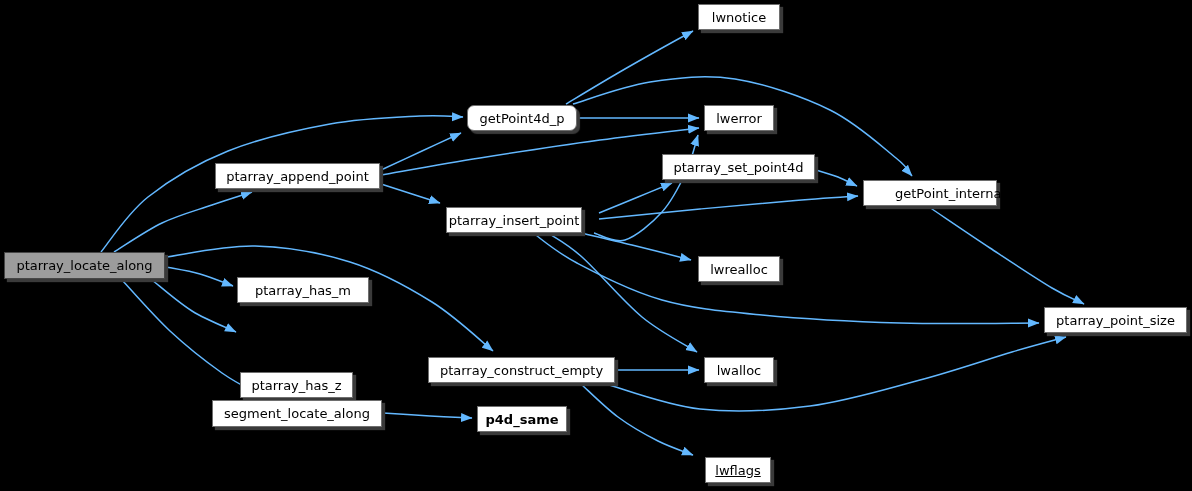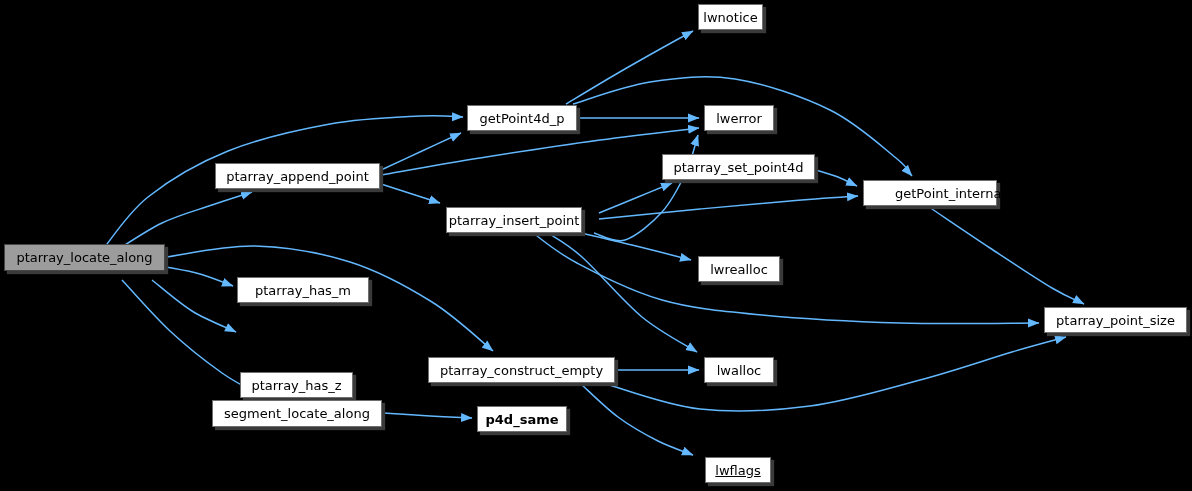--- a/index.html
+++ b/index.html
@@ -55,30 +55,30 @@
       <path d="M 548,233 C 553.7,237.0 566.3,243.0 582,257 C 597.7,271.0 622.8,301.2 642,317 C 661.2,332.8 687.8,346.2 697,352" fill="none" stroke="#63b8ff" stroke-width="1.5" marker-end="url(#arrow)"></path>
       <path d="M 533,233 C 540.3,238.0 555.5,251.8 577,263 C 598.5,274.2 631.2,291.3 662,300 C 692.8,308.7 722.3,311.2 762,315 C 801.7,318.8 853.8,321.7 900,323 C 946.2,324.3 1015.8,323.0 1039,323" fill="none" stroke="#63b8ff" stroke-width="1.5" marker-end="url(#arrow)"></path>
       <path d="M 816,170 C 819.7,171.2 831.2,174.3 838,177 C 844.8,179.7 853.8,184.5 857,186" fill="none" stroke="#63b8ff" stroke-width="1.5" marker-end="url(#arrow)"></path>
       <path d="M 929,207 C 939.2,213.8 969.5,234.5 990,248 C 1010.5,261.5 1036.3,278.7 1052,288 C 1067.7,297.3 1078.7,301.3 1084,304" fill="none" stroke="#63b8ff" stroke-width="1.5" marker-end="url(#arrow)"></path>
       <path d="M 616,370 C 623.3,370.0 646.2,370.0 660,370 C 673.8,370.0 692.5,370.0 699,370" fill="none" stroke="#63b8ff" stroke-width="1.5" marker-end="url(#arrow)"></path>
       <path d="M 581,384 C 587.2,389.5 605.2,407.5 618,417 C 630.8,426.5 645.5,434.7 658,441 C 670.5,447.3 687.2,452.7 693,455" fill="none" stroke="#63b8ff" stroke-width="1.5" marker-end="url(#arrow)"></path>
       <path d="M 606,384 C 621.7,388.2 666.0,405.3 700,409 C 734.0,412.7 773.3,410.8 810,406 C 846.7,401.2 886.3,389.0 920,380 C 953.7,371.0 987.7,359.2 1012,352 C 1036.3,344.8 1057.0,339.5 1066,337" fill="none" stroke="#63b8ff" stroke-width="1.5" marker-end="url(#arrow)"></path>
       <path d="M 383,413 C 390.8,413.5 415.2,415.2 430,416 C 444.8,416.8 465.0,417.7 472,418" fill="none" stroke="#63b8ff" stroke-width="1.5" marker-end="url(#arrow)"></path>
     </svg>
   <div id="node-layer">
-      <div class="node hl" style="left: 4px; top: 244px; width: 161px; height: 27px; background: rgb(156, 156, 156); border-color: rgb(70, 70, 70); color: rgb(0, 0, 0);">
+      <div class="node hl" style="left: 4px; top: 252px; width: 161px; height: 27px; background: rgb(156, 156, 156); border-color: rgb(70, 70, 70); color: rgb(0, 0, 0);">
         <span>ptarray_locate_along</span>
       </div>
       <div class="node" style="left: 215px; top: 163px; width: 165px; height: 26px; background: rgb(255, 255, 255); border-color: rgb(110, 110, 110); color: rgb(0, 0, 0);">
         <span>ptarray_append_point</span>
       </div>
-      <div class="node" style="left: 467px; top: 105px; width: 110px; height: 26px; background: rgb(255, 255, 255); border-color: rgb(110, 110, 110); color: rgb(0, 0, 0);">
+      <div class="node" style="left: 467px; top: 105px; width: 110px; height: 26px; background: rgb(255, 255, 255); border-color: rgb(110, 110, 110); color: rgb(0, 0, 0); border-radius: 7px;">
         <span>getPoint4d_p</span>
       </div>
-      <div class="node" style="left: 698px; top: 4px; width: 65px; height: 26px; background: rgb(255, 255, 255); border-color: rgb(110, 110, 110); color: rgb(0, 0, 0);">
+      <div class="node" style="left: 698px; top: 4px; width: 82px; height: 26px; background: rgb(255, 255, 255); border-color: rgb(110, 110, 110); color: rgb(0, 0, 0);">
         <span>lwnotice</span>
       </div>
       <div class="node" style="left: 704px; top: 105px; width: 70px; height: 26px; background: rgb(255, 255, 255); border-color: rgb(110, 110, 110); color: rgb(0, 0, 0);">
         <span>lwerror</span>
       </div>
       <div class="node" style="left: 662px; top: 154px; width: 153px; height: 26px; background: rgb(255, 255, 255); border-color: rgb(110, 110, 110); color: rgb(0, 0, 0);">
         <span>ptarray_set_point4d</span>
       </div>
       <div class="node" style="left: 863px; top: 180px; width: 134px; height: 26px; background: rgb(255, 255, 255); border-color: rgb(110, 110, 110); color: rgb(0, 0, 0); padding-left: 40px;">
         <span>getPoint_internal</span>

